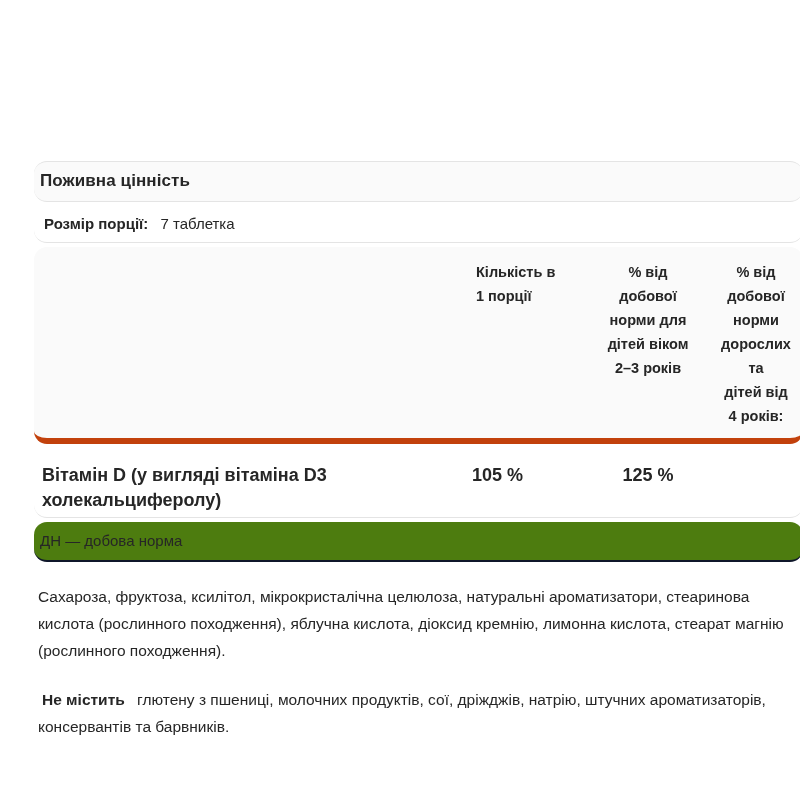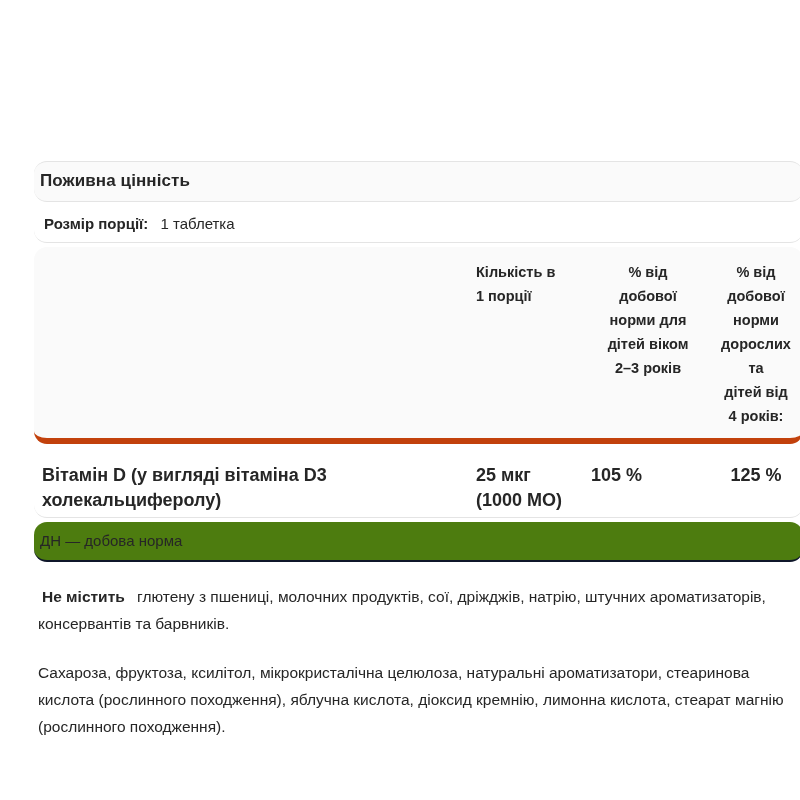--- a/index.html
+++ b/index.html
@@ -81,21 +81,21 @@
 </head>
 <body>
 
 <div class="page">
   <div class="content">
 
     <section>
       <div class="nt-title">Поживна цінність</div>
 
       <div class="nt-serving">
-        <span class="lbl">Розмір порції:</span><span> 1 таблетка</span>
+        <span class="lbl">Розмір порції:</span><span> 7 таблетка</span>
       </div>
 
       <div class="nt-thead grid">
         <div class="c1"></div>
         <div class="c2">Кількість в
 1 порції</div>
         <div class="c3">% від
 добової
 норми для
 дітей віком
@@ -103,32 +103,30 @@
         <div class="c4">% від
 добової
 норми
 дорослих та
 дітей від
 4 років:</div>
       </div>
 
       <div class="nt-row grid">
         <div class="c1">Вітамін D (у вигляді вітаміна D3 холекальциферолу)</div>
-        <div class="c2">25 мкг
-(1000 МО)</div>
         <div class="c3">105 %</div>
         <div class="c4">125 %</div>
       </div>
 
       <div class="nt-dn">ДН — добова норма</div>
     </section>
 
     <section class="ingredients">
 
+      <p>Сахароза, фруктоза, ксилітол, мікрокристалічна целюлоза, натуральні ароматизатори, стеаринова кислота (рослинного походження), яблучна кислота, діоксид кремнію, лимонна кислота, стеарат магнію (рослинного походження).</p>
+
       <p>
         <span class="lead">Не містить</span><span> глютену з пшениці, молочних продуктів, сої, дріжджів, натрію, штучних ароматизаторів, консервантів та барвників.</span>
       </p>
-
-      <p>Сахароза, фруктоза, ксилітол, мікрокристалічна целюлоза, натуральні ароматизатори, стеаринова кислота (рослинного походження), яблучна кислота, діоксид кремнію, лимонна кислота, стеарат магнію (рослинного походження).</p>
     </section>
 
   </div>
 </div>
 
 </body></html>

